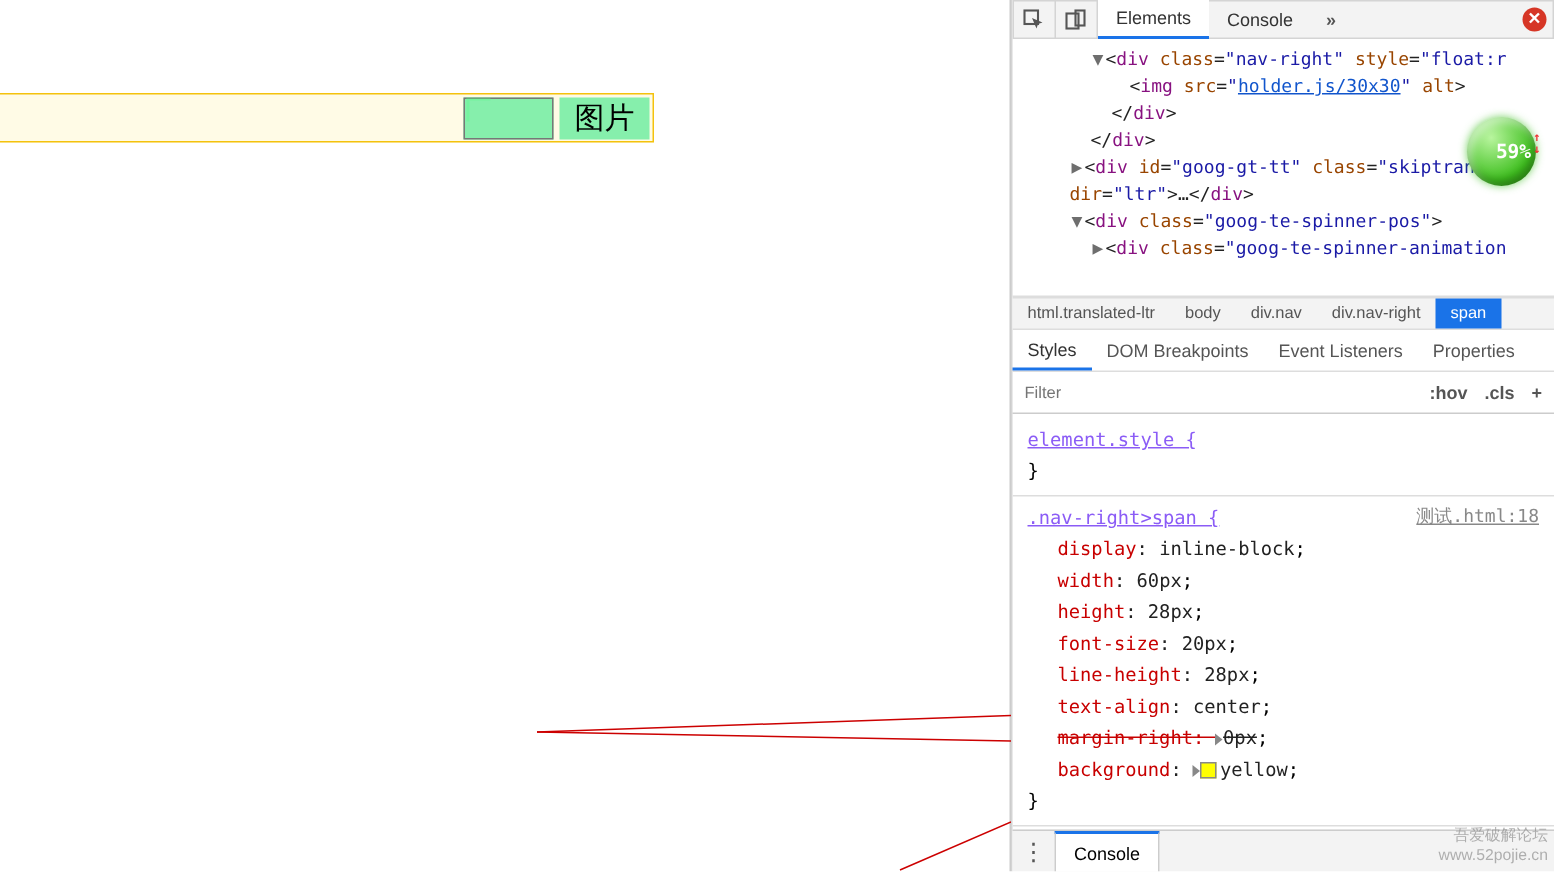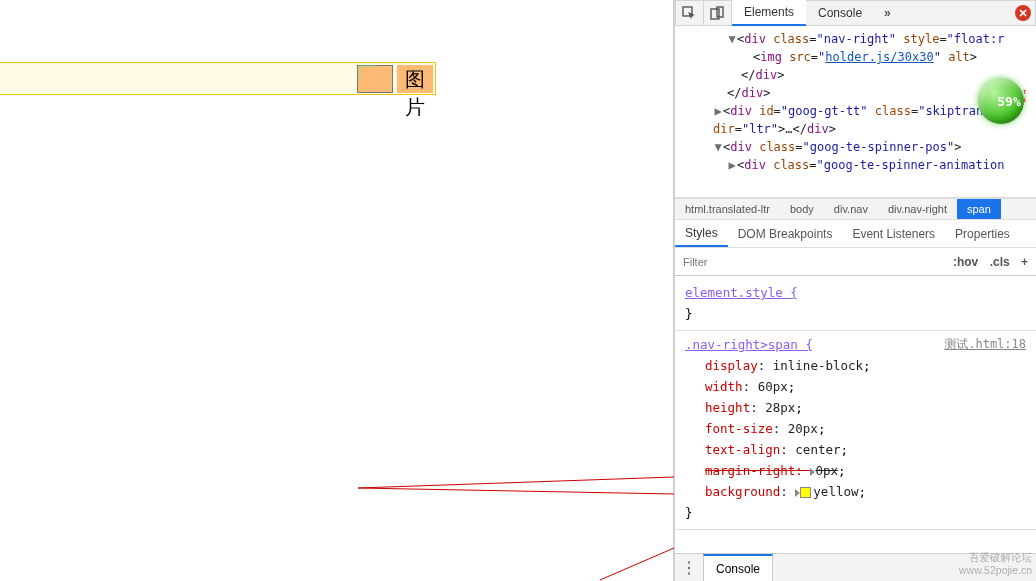--- a/index.html
+++ b/index.html
@@ -4,21 +4,21 @@
 <style>
 * { margin:0; padding:0; box-sizing:border-box; }
 html, body { width:1036px; height:581px; font-family:Consolas,"Lucida Console",Menlo,monospace; font-size:12px; overflow:hidden; background:#fff; }
 .app { display:flex; width:100%; height:100%; }
 .page { width:674px; height:100%; border-right:1px solid #ccc; position:relative; background:#fff; }
 .nav { border:1px solid #f4c20d; background:#fffbe6; margin-left:-40px; margin-top:62px; width:476px; height:33px; display:flex; justify-content:flex-end; align-items:center; }
 .nav-right { float:right; height:30px; display:flex; align-items:center; padding-right:2px; }
 .nav-img { width:16px; height:16px; border:1px solid #777; display:inline-block; position:relative; margin-right:4px; }
 .nav-img::before { content:""; position:absolute; left:2px; top:2px; width:10px; height:10px; background:linear-gradient(135deg,#8ab green,#6a6); clip-path:polygon(0 100%,50% 30%,70% 60%,100% 20%,100% 100%); opacity:.45; }
 .nav-img::after { content:""; position:absolute; left:1px; top:-1px; width:14px; height:14px; border-top:2px solid #5f8; border-left:2px solid #5f8; opacity:.35; }
-.nav-right>span { display:inline-block; width:36px; height:28px; font-size:20px; line-height:28px; text-align:center; background:#fdba74; font-family:SimSun,"Microsoft YaHei",sans-serif; color:#000; }
+.nav-right>span { display:inline-block; width:60px; height:28px; font-size:20px; line-height:28px; text-align:center; background:#86efac; font-family:SimSun,"Microsoft YaHei",sans-serif; color:#000; }
 .anno-lines { position:absolute; left:0; top:0; width:674px; height:581px; pointer-events:none; }
 .devtools { flex:1; height:100%; display:flex; flex-direction:column; background:#fff; border-left:1px solid #d4d4d4; position:relative; }
 .tb { display:flex; align-items:center; height:26px; border:1px solid #d4d4d4; background:#f3f3f3; font-family:"Segoe UI",Arial,sans-serif; }
 .tb-icon { width:28px; height:26px; display:flex; align-items:center; justify-content:center; border-right:1px solid #d4d4d4; color:#555; }
 .tb-tab { padding:0 12px; height:26px; display:flex; align-items:center; color:#333; cursor:default; font-size:12px; }
 .tb-tab.active { background:#fff; border-bottom:2px solid #1a73e8; color:#333; }
 .tb-more { padding:0 10px; color:#555; font-weight:bold; }
 .tb-close { margin-left:auto; margin-right:4px; width:16px; height:16px; border-radius:50%; background:#d63626; color:#fff; font-size:11px; line-height:16px; text-align:center; }
 .dom { padding:4px 0 4px 12px; font-size:12px; line-height:18px; color:#222; overflow:hidden; height:172px; border-bottom:1px solid #ddd; position:relative; }
 .dom .l { white-space:pre; }
@@ -141,20 +141,21 @@
       <div>}</div>
       <div class="sep"></div>
       <div>
         <span class="rule-src">测试.html:18</span>
         <span class="rule-sel">.nav-right&gt;span {</span>
       </div>
       <div class="prop"><span class="prop-name">display</span><span class="prop-colon">: </span><span class="prop-val">inline-block</span>;</div>
       <div class="prop"><span class="prop-name">width</span><span class="prop-colon">: </span><span class="prop-val">60px</span>;</div>
       <div class="prop"><span class="prop-name">height</span><span class="prop-colon">: </span><span class="prop-val">28px</span>;</div>
       <div class="prop"><span class="prop-name">font-size</span><span class="prop-colon">: </span><span class="prop-val">20px</span>;</div>
+      <div class="prop"><span class="prop-name">line-height</span><span class="prop-colon">: </span><span class="prop-val">28px</span>;</div>
       <div class="prop"><span class="prop-name">text-align</span><span class="prop-colon">: </span><span class="prop-val">center</span>;</div>
       <div class="prop struck"><span class="prop-name">margin-right</span><span class="prop-colon">: </span><span class="tri"></span><span class="prop-val">0px</span>;</div>
       <div class="prop"><span class="prop-name">background</span><span class="prop-colon">: </span><span class="tri"></span><span class="swatch" style="background:#ffff00"></span><span class="prop-val">yellow</span>;</div>
       <div>}</div>
       <div class="sep"></div>
 
     </div>
 
     <div class="drawer">
       <div class="dots">⋮</div>

